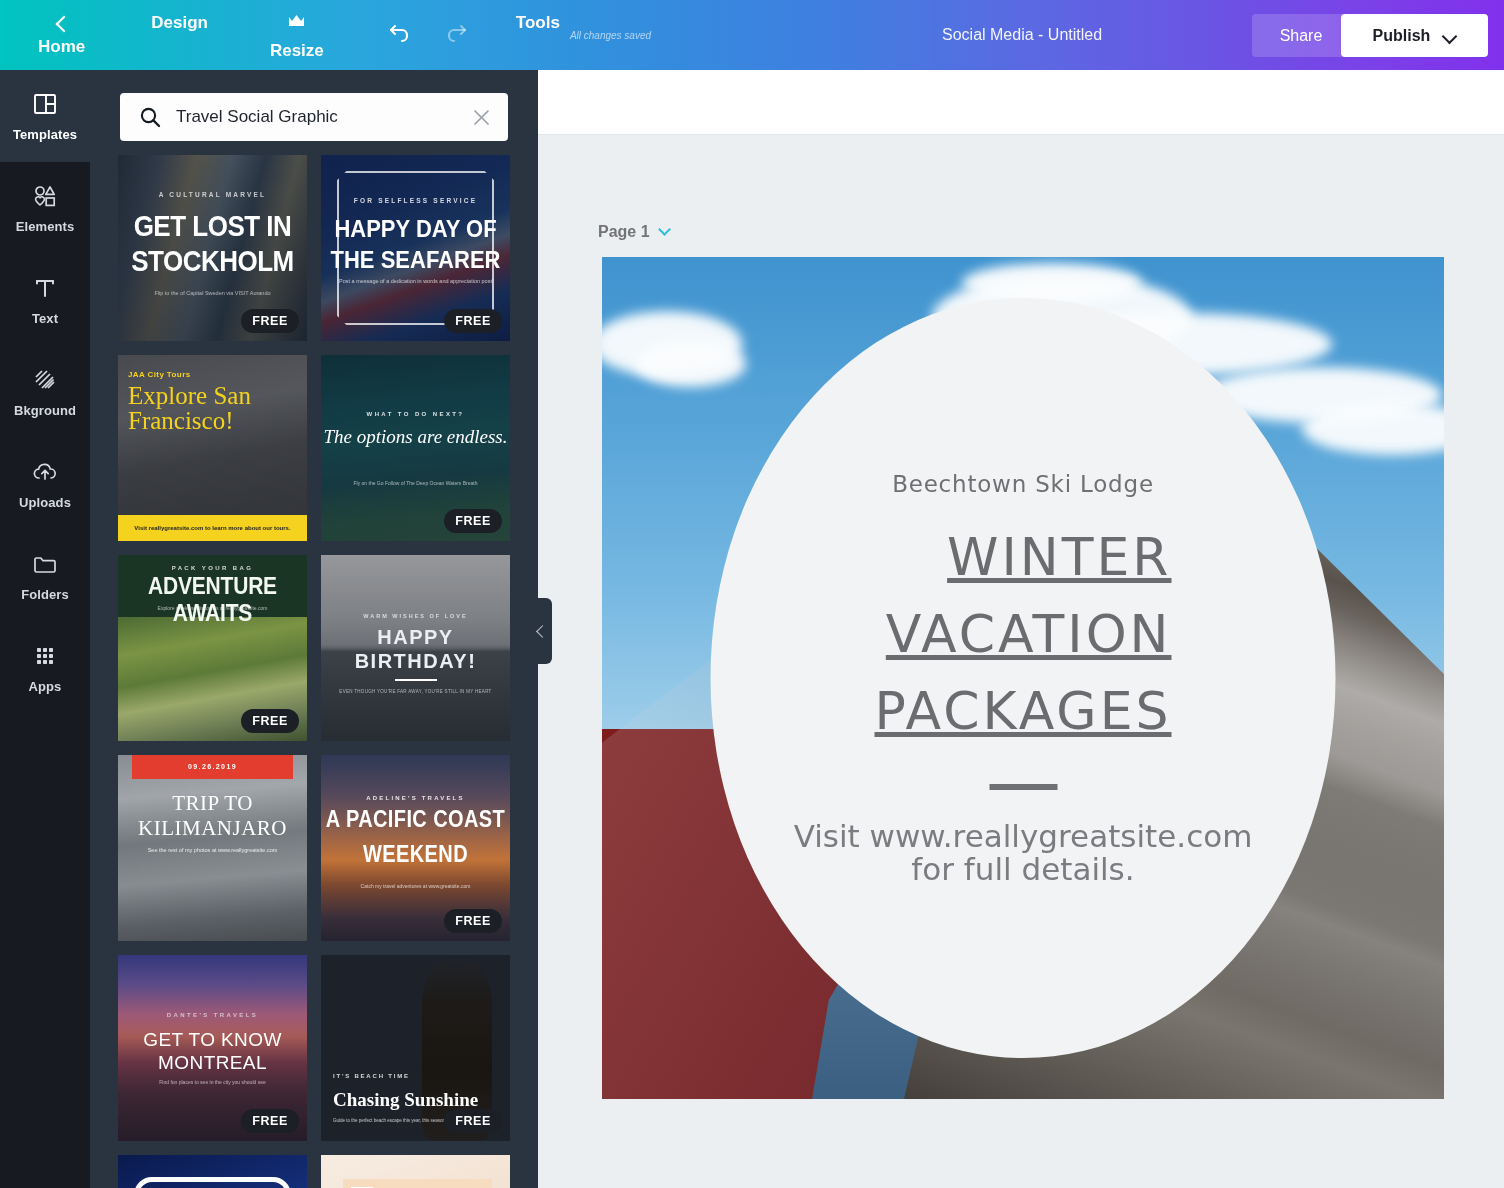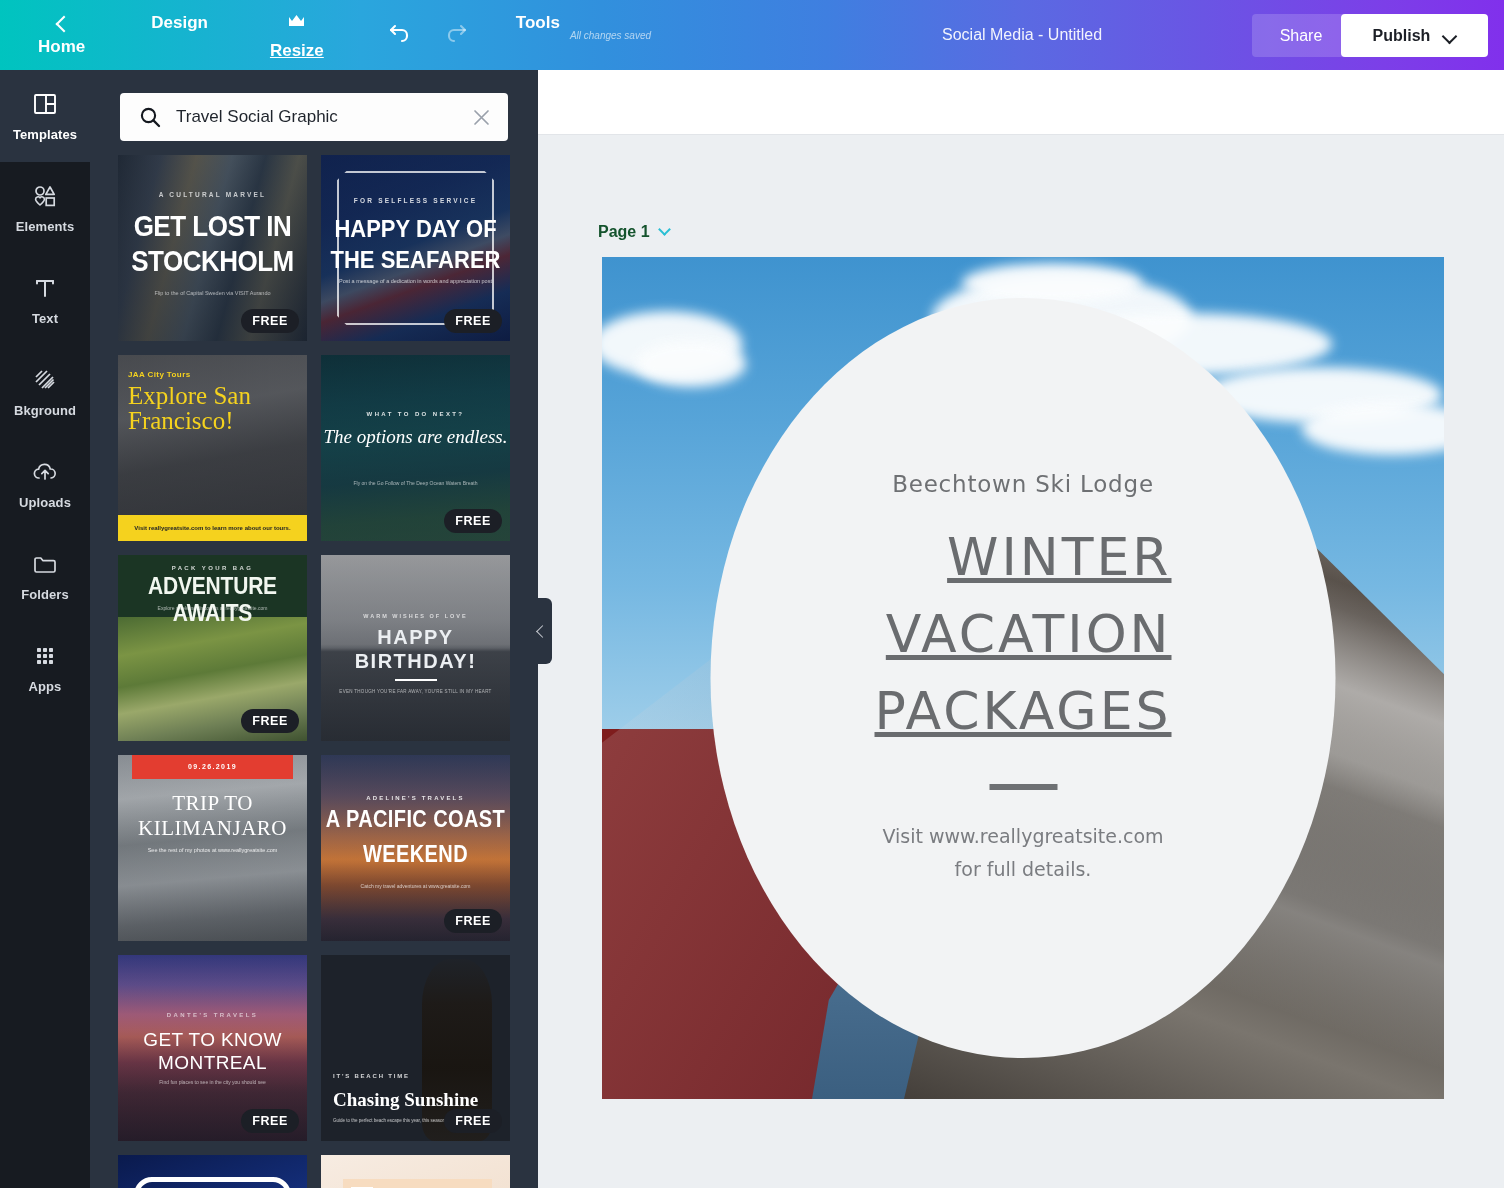--- a/index.html
+++ b/index.html
@@ -34,21 +34,21 @@
   }
   .tb-chev-back::before {
     content: ""; position: absolute;
     left: 7px; top: 5px;
     width: 10px; height: 10px;
     border-left: 2px solid #fff; border-bottom: 2px solid #fff;
     transform: rotate(45deg);
   }
   #home-item { margin-left: 28px; }
   #design-item { margin-left: 46px; }
-  #resize-item { margin-left: 42px; text-decoration: underline; }
+  #resize-item { margin-left: 42px; }
   #tools-item { margin-left: 30px; }
   #undo-btn { margin-left: 46px; }
   #redo-btn { margin-left: 16px; }
   .icon-btn {
     width: 40px; height: 40px;
     display: flex; align-items: center; justify-content: center;
   }
   #saved-text {
     color: rgba(255,255,255,0.62);
     font-size: 10px; font-style: italic; font-weight: 400;
@@ -372,21 +372,21 @@
   }
   #canvas-area {
     position: absolute; left: 538px; top: 135px;
     width: 966px; height: 1053px;
     background: #eceff2;
     z-index: 5;
   }
   #page-label {
     position: absolute; left: 60px; top: 88px;
     display: flex; align-items: center; gap: 10px;
-    color: #14532d; font-size: 16px; font-weight: 600;
+    color: #737373; font-size: 16px; font-weight: 600;
     cursor: pointer;
   }
   #page-label .chev {
     width: 9px; height: 9px;
     border-right: 2px solid #29bfd4; border-bottom: 2px solid #29bfd4;
     transform: rotate(45deg); margin-top: -5px;
   }
 
   #design-canvas {
     position: absolute; left: 64px; top: 122px;
@@ -451,21 +451,21 @@
     color: #6a6c6f; font-size: 52px; line-height: 77px;
     letter-spacing: 3px; text-align: right; font-weight: 400;
     font-family: "DejaVu Sans", sans-serif;
     text-decoration: underline;
   }
   #cv-rule {
     width: 68px; height: 6px; background: #6e7073;
     margin: 34px 0 30px;
   }
   #cv-sub {
-    color: #7a7c80; font-size: 19px; line-height: 33px;
+    color: #7a7c80; font-size: 31px; line-height: 33px;
     text-align: center; font-weight: 400;
     font-family: "DejaVu Sans", sans-serif;
   }
 </style>
 </head>
 <body>
 
 <div id="topbar">
   <div class="tb-item" id="home-item">
     <span class="tb-chev-back"></span>

